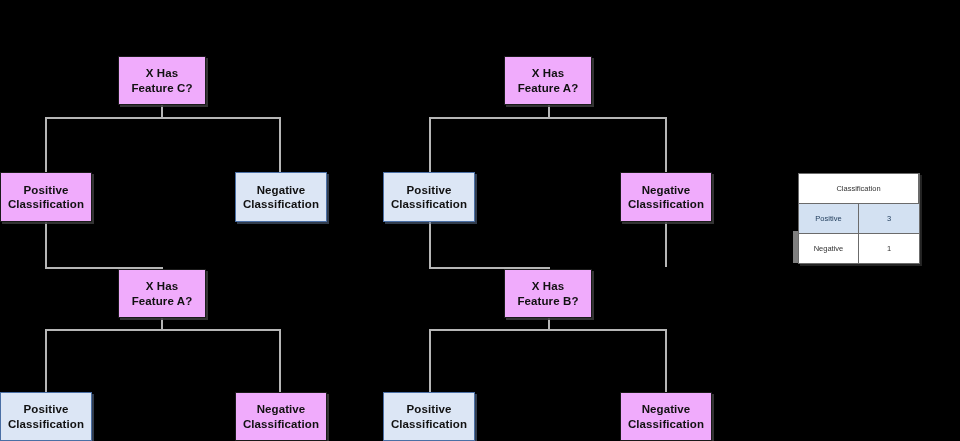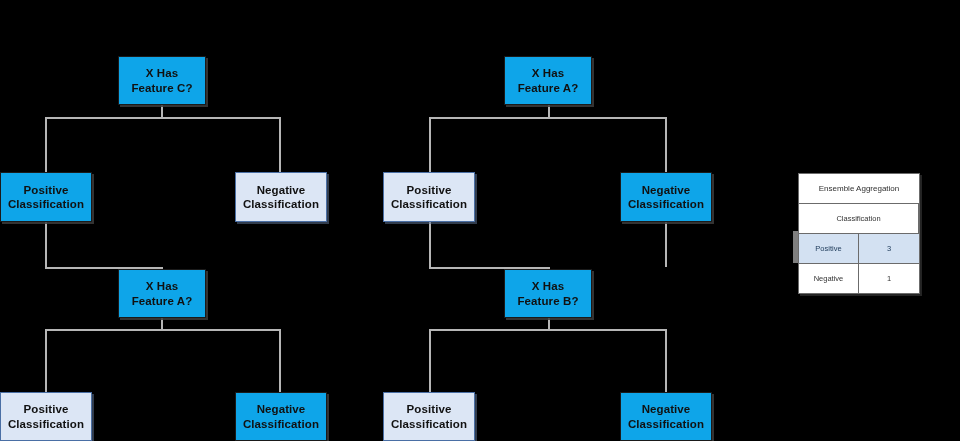--- a/index.html
+++ b/index.html
@@ -29,21 +29,21 @@
     justify-content: center;
     text-align: center;
     line-height: 1.25;
     font-size: 11.5px;
     font-weight: bold;
     color: #111111;
     letter-spacing: 0.1px;
     white-space: pre-line;
   }
   .node.white {
-    background: #0ea5e9;
+    background: #f0abfc;
     border: 1px solid #1a1a1a;
     box-shadow: 2px 2px 0 0 rgba(60,60,60,0.85);
   }
   .node.blue {
     background: #dce6f5;
     border: 1px solid #4a6fa5;
     box-shadow: 2px 2px 0 0 rgba(90,110,140,0.55);
   }
   .edge {
     position: absolute;
@@ -172,23 +172,20 @@
 
   <div class="node white" style="left:620px; top:392px; width:92px; height:49px;">Negative
 Classification</div>
 
   <div class="node white" style="left:620px; top:172px; width:92px; height:50px;">Negative
 Classification</div>
 
   <div id="table-tab"></div>
 
   <div id="agg-table">
-    <div class="trow title-row">
-      <div class="title-cell">Ensemble Aggregation</div>
-    </div>
     <div class="trow body-row">
       <div class="cell first">Classification</div>
     </div>
     <div class="trow body-row hl">
       <div class="cell first">Positive</div>
       <div class="cell">3</div>
     </div>
     <div class="trow body-row last">
       <div class="cell first">Negative</div>
       <div class="cell">1</div>

